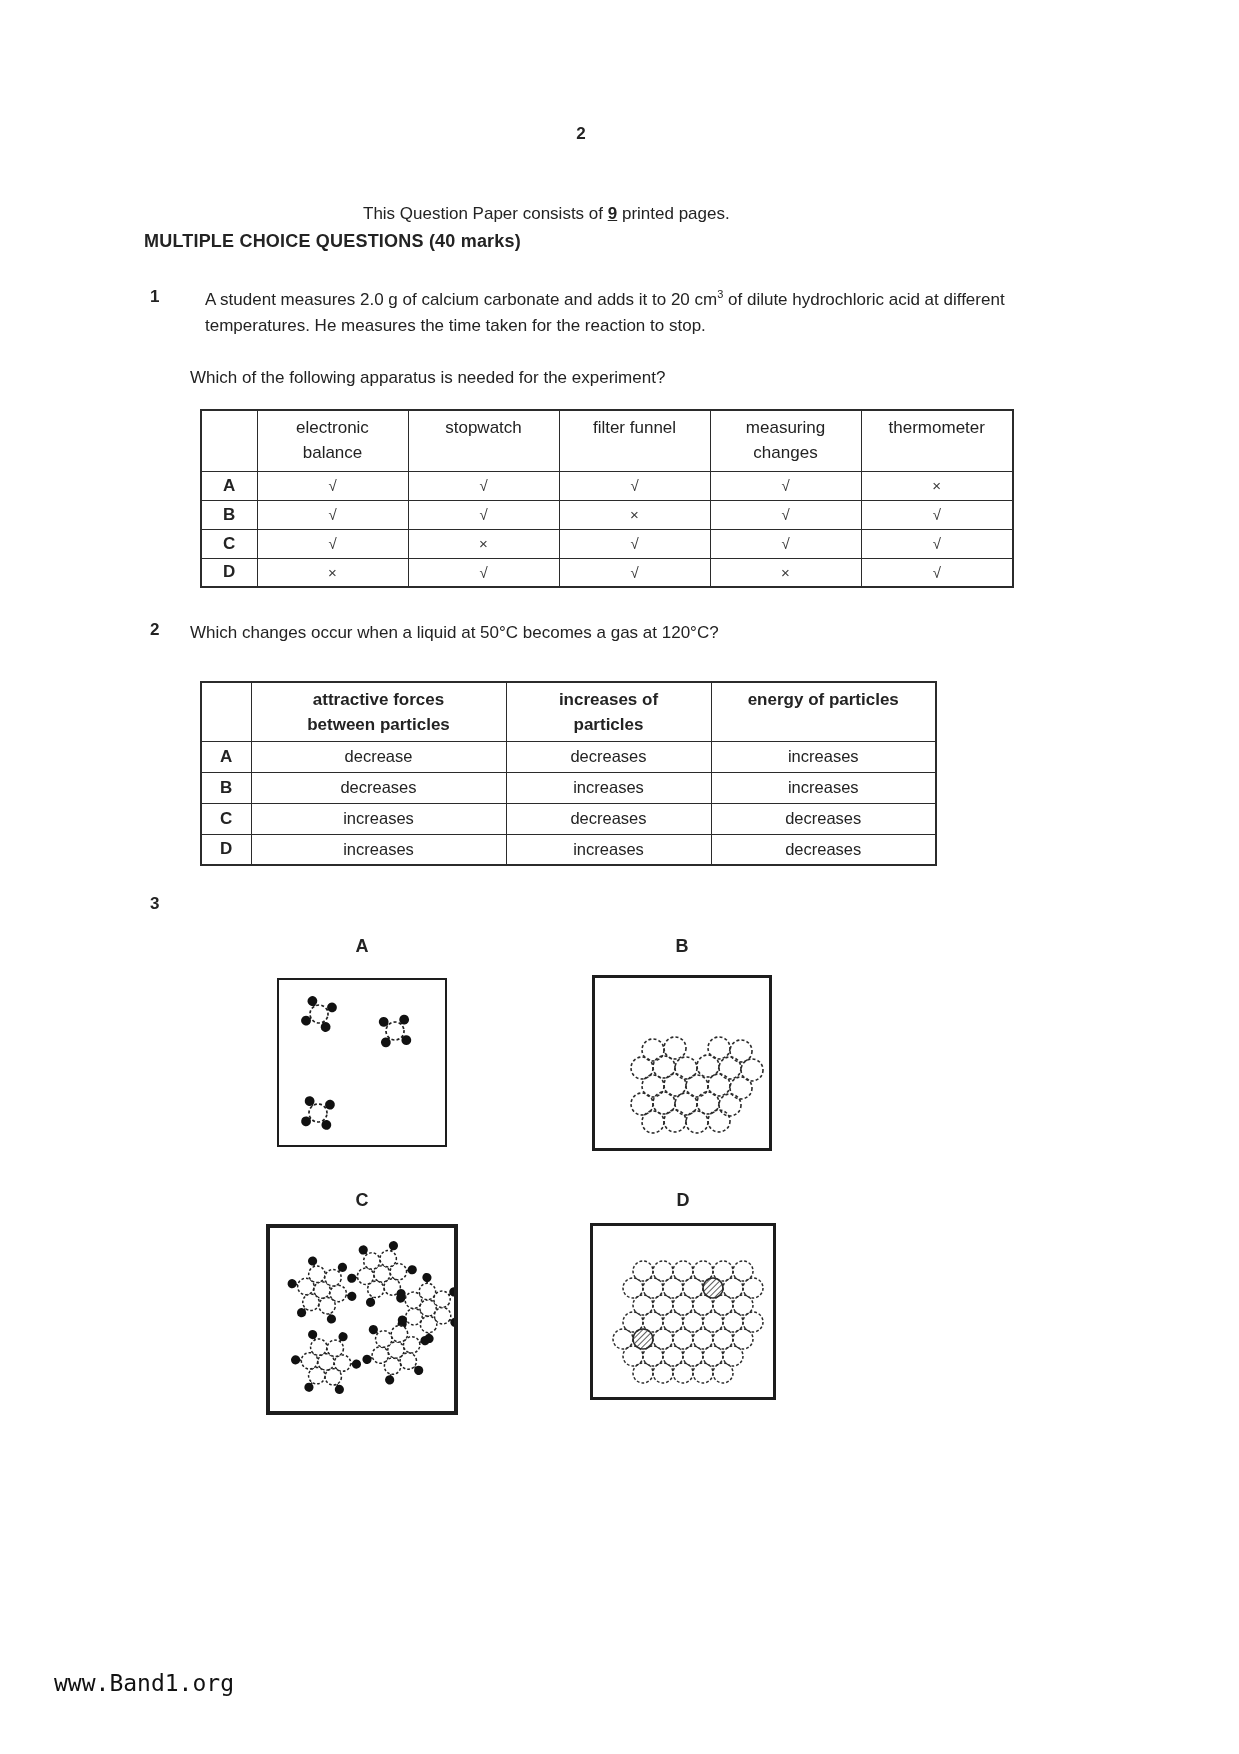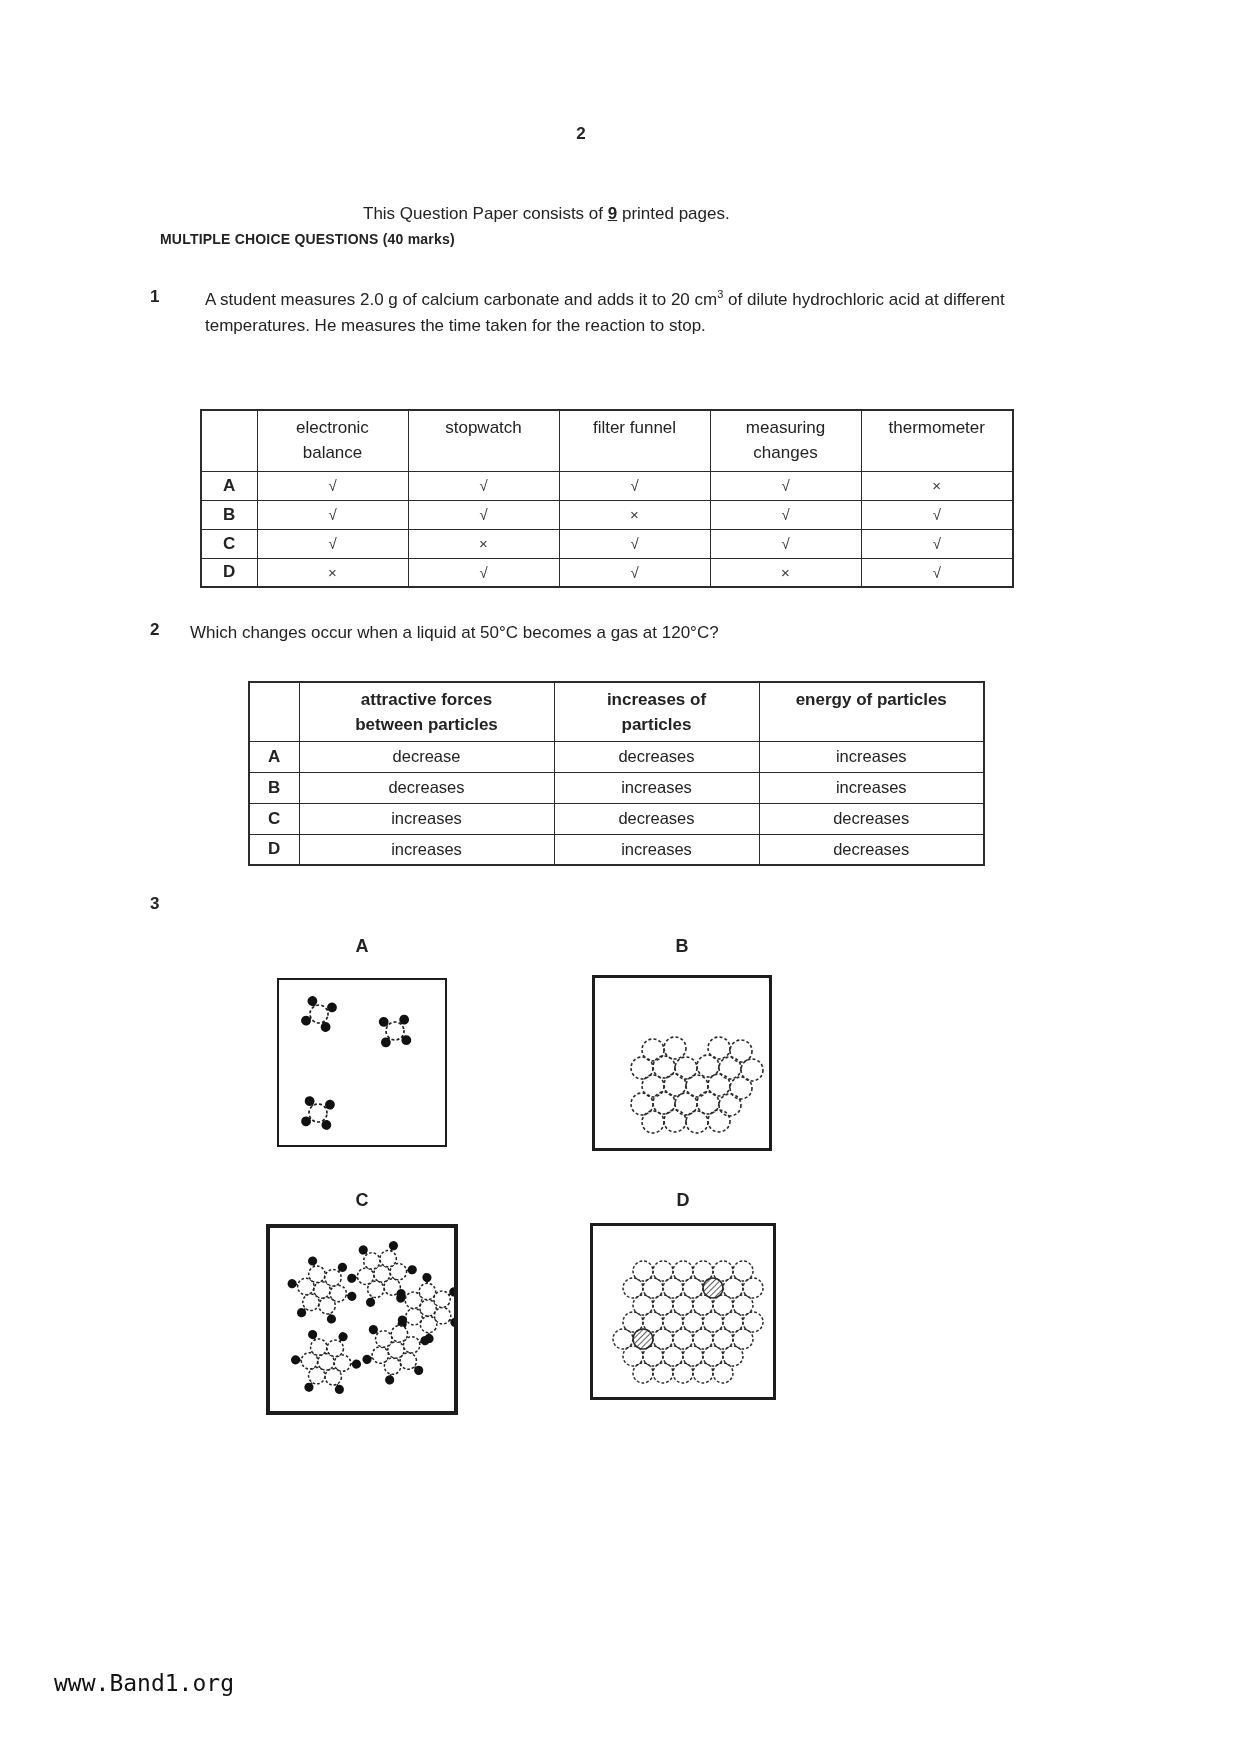--- a/index.html
+++ b/index.html
@@ -4,21 +4,21 @@
 <style>
   html,body{margin:0;padding:0;background:#ffffff;}
   .page{
     position:relative;width:1239px;height:1754px;background:#fff;
     font-family:"Liberation Sans",sans-serif;color:#232323;overflow:hidden;
   }
   .abs{position:absolute;}
   .pagenum{top:124px;left:581px;transform:translateX(-50%);font-size:17px;font-weight:bold;}
   .consists{top:204px;left:363px;font-size:17px;text-align:center;}
   .consists b{font-weight:bold;text-decoration:underline;}
-  .sectitle{top:231px;left:160px;font-size:14px;font-weight:bold;letter-spacing:.2px;}
+  .sectitle{top:231px;left:144px;font-size:18px;font-weight:bold;letter-spacing:.2px;}
   .qnum{font-size:17px;font-weight:bold;}
   .qtext{font-size:17px;line-height:26px;}
   sup{font-size:11px;vertical-align:super;line-height:0;}
 
   table{border-collapse:collapse;table-layout:fixed;}
   .qtable td,.qtable th{border:1.6px solid #2b2b2b;text-align:center;overflow:hidden;}
   .qtable{border:2.2px solid #2b2b2b;}
   .qtable th{font-weight:normal;font-size:17px;vertical-align:top;padding-top:4px;line-height:25px;}
   .qtable.boldhead th{font-weight:bold;}
   .qtable .rowlab{font-weight:bold;font-size:17px;}
@@ -37,20 +37,21 @@
 <div class="page">
 
   <div class="abs pagenum">2</div>
 
   <div class="abs consists"><span>This Question Paper consists of </span><b>9</b><span> printed pages.</span></div>
 
   <div class="abs sectitle">MULTIPLE CHOICE QUESTIONS (40 marks)</div>
 
   <div class="abs qnum" style="top:287px;left:150px;">1</div>
   <div class="abs qtext" style="top:287px;left:190px;width:806px;margin-left:15px;"><span>A student measures 2.0 g of calcium carbonate and adds it to 20 cm</span><sup>3</sup><span> of dilute hydrochloric acid at different temperatures. He measures the time taken for the reaction to stop.</span></div>
+  <div class="abs qtext" style="top:365px;left:190px;">Which of the following apparatus is needed for the experiment?</div>
 
   <table class="abs qtable" style="top:409px;left:200px;width:812px;">
     <colgroup>
         <col style="width:56px">
         <col style="width:151px">
         <col style="width:151px">
         <col style="width:151px">
         <col style="width:151px">
         <col style="width:152px">
       </colgroup>
@@ -94,21 +95,21 @@
       <td class="mark">√</td>
       <td class="mark">×</td>
       <td class="mark">√</td>
     </tr>
   </tbody>
     </table>
 
   <div class="abs qnum" style="top:620px;left:150px;">2</div>
   <div class="abs qtext" style="top:620px;left:190px;width:810px;">Which changes occur when a liquid at 50°C becomes a gas at 120°C?</div>
 
-  <table class="abs qtable boldhead" style="top:681px;left:200px;width:735px;margin-left:48px;">
+  <table class="abs qtable boldhead" style="top:681px;left:200px;width:735px;">
     <colgroup>
         <col style="width:50px">
         <col style="width:255px">
         <col style="width:205px">
         <col style="width:225px">
       </colgroup>
     <tbody>
         <tr style="height:59px">
       <th></th>
       <th><span>attractive forces</span><br><span>between particles</span></th>

